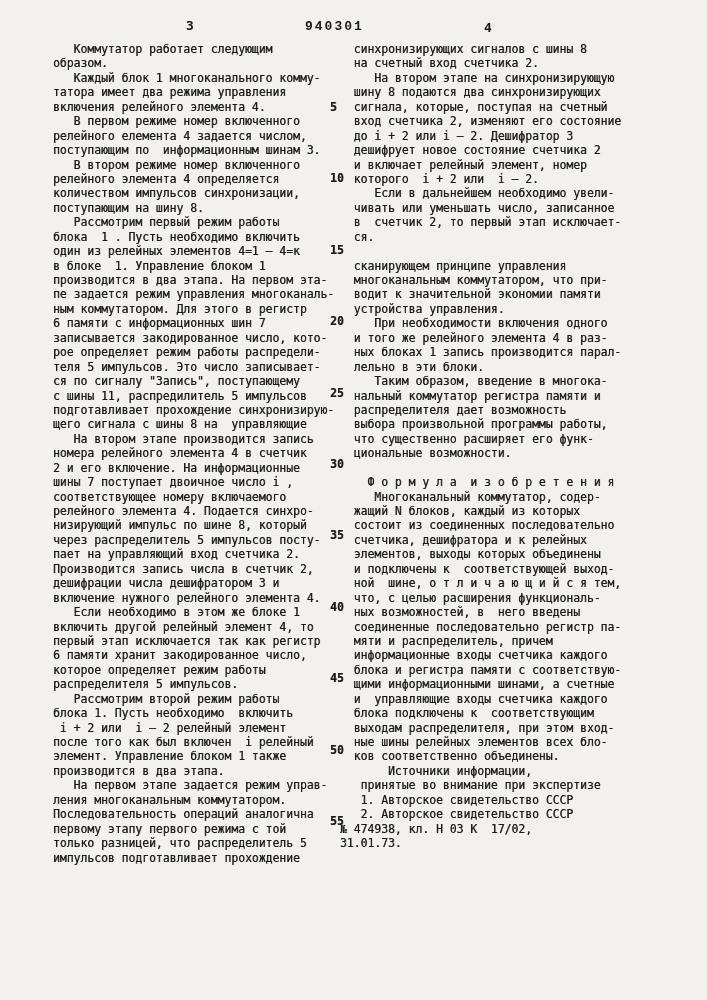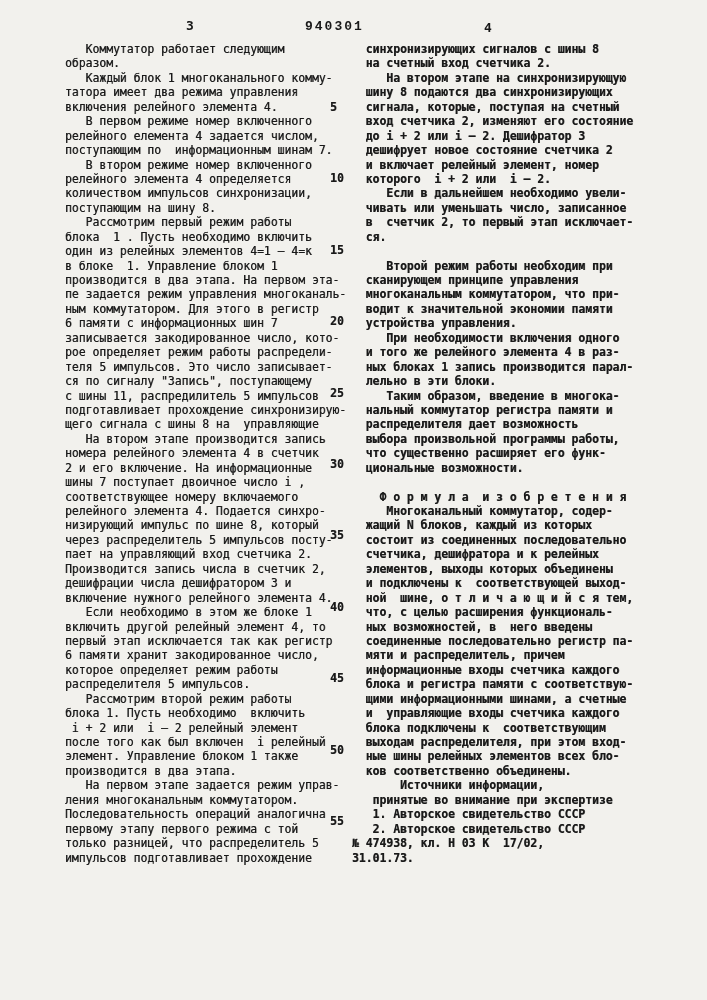--- a/index.html
+++ b/index.html
@@ -12,25 +12,24 @@
   }
   .page{position:relative;width:707px;height:1000px;background:#f2f1ed;}
   .header{position:absolute;top:15px;left:0;width:707px;height:22px;font-size:13px;font-weight:bold;}
   .pnum-left{position:absolute;left:186px;top:3px;letter-spacing:1px;}
   .patent-num{position:absolute;left:305px;top:4px;letter-spacing:2px;font-family:Liberation Mono, monospace;}
   .pnum-right{position:absolute;left:484px;top:5px;letter-spacing:1px;}
   .col{
     position:absolute;top:42px;
     font-size:11.4px;line-height:14.45px;
     text-shadow:0.4px 0 0 rgba(25,25,25,0.65);
-    margin-left:12px;
   }
   .col .line{height:14.45px;white-space:pre;}
   .col-left{left:53px;width:292px;}
-  .col-right{left:340px;width:320px;font-weight:bold;}
+  .col-right{left:340px;width:320px;}
   .gutter{
     position:absolute;left:330px;top:100px;width:22px;
     font-size:11.5px;font-weight:bold;
     text-shadow:0.4px 0 0 rgba(25,25,25,0.6);
   }
   .gutter .line{height:71.4px;white-space:pre;}
 </style>
 </head>
 <body>
 
@@ -42,21 +41,21 @@
   </div>
 
   <div class="col col-left">
       <div class="line">   Коммутатор работает следующим</div>
       <div class="line">образом.</div>
       <div class="line">   Каждый блок 1 многоканального комму-</div>
       <div class="line">татора имеет два режима управления</div>
       <div class="line">включения релейного элемента 4.</div>
       <div class="line">   В первом режиме номер включенного</div>
       <div class="line">релейного елемента 4 задается числом,</div>
-      <div class="line">поступающим по  информационным шинам 7.</div>
+      <div class="line">поступающим по  информационным шинам 3.</div>
       <div class="line">   В втором режиме номер включенного</div>
       <div class="line">релейного элемента 4 определяется</div>
       <div class="line">количеством импульсов синхронизации,</div>
       <div class="line">поступающим на шину 8.</div>
       <div class="line">   Рассмотрим первый режим работы</div>
       <div class="line">блока  1 . Пусть необходимо включить</div>
       <div class="line">один из релейных элементов 4=1 – 4=к</div>
       <div class="line">в блоке  1. Управление блоком 1</div>
       <div class="line">производится в два этапа. На первом эта-</div>
       <div class="line">пе задается режим управления многоканаль-</div>
@@ -124,21 +123,20 @@
       <div class="line">  вход счетчика 2, изменяют его состояние</div>
       <div class="line">  до i + 2 или i – 2. Дешифратор 3</div>
       <div class="line">  дешифрует новое состояние счетчика 2</div>
       <div class="line">  и включает релейный элемент, номер</div>
       <div class="line">  которого  i + 2 или  i – 2.</div>
       <div class="line">     Если в дальнейшем необходимо увели-</div>
       <div class="line">  чивать или уменьшать число, записанное</div>
       <div class="line">  в  счетчик 2, то первый этап исключает-</div>
       <div class="line">  ся.</div>
       <div class="line"></div>
-      <div class="line">     Второй режим работы необходим при</div>
       <div class="line">  сканирующем принципе управления</div>
       <div class="line">  многоканальным коммутатором, что при-</div>
       <div class="line">  водит к значительной экономии памяти</div>
       <div class="line">  устройства управления.</div>
       <div class="line">     При необходимости включения одного</div>
       <div class="line">  и того же релейного элемента 4 в раз-</div>
       <div class="line">  ных блоках 1 запись производится парал-</div>
       <div class="line">  лельно в эти блоки.</div>
       <div class="line">     Таким образом, введение в многока-</div>
       <div class="line">  нальный коммутатор регистра памяти и</div>

